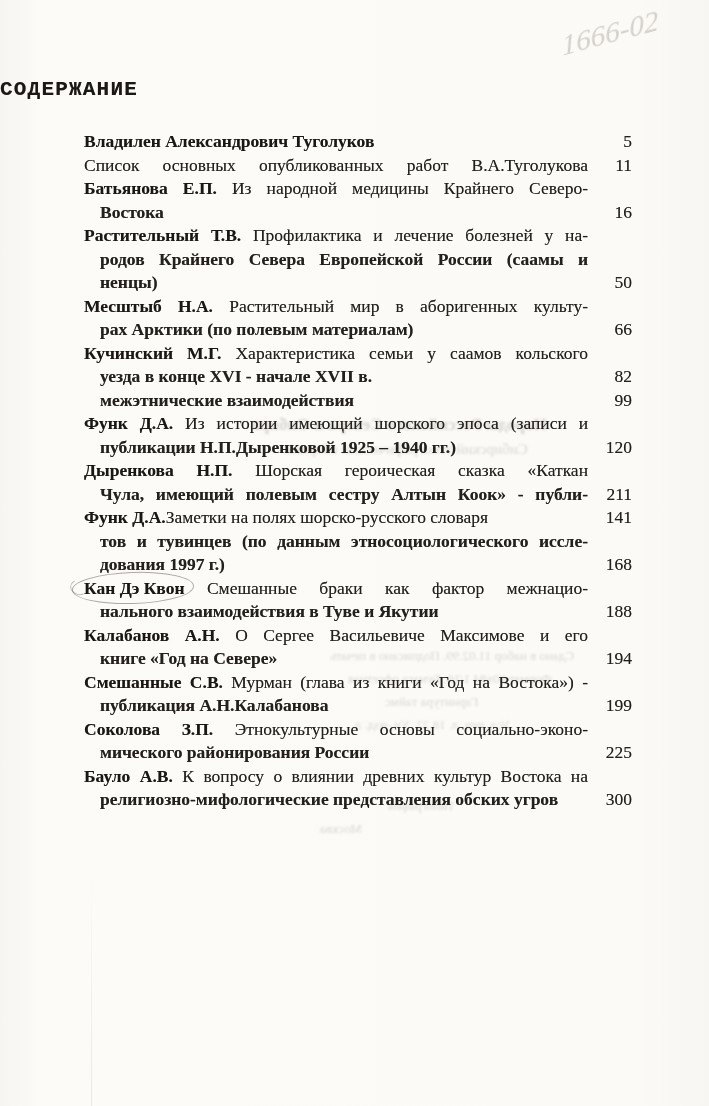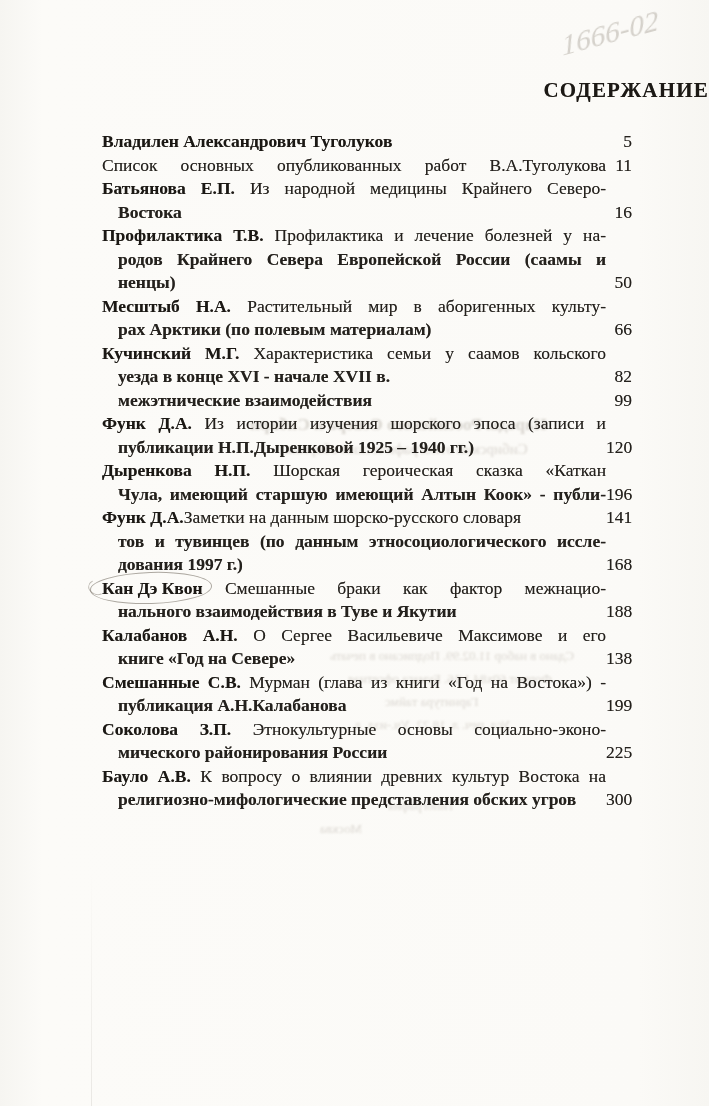--- a/index.html
+++ b/index.html
@@ -7,33 +7,33 @@
     position:relative;
     width:709px; height:1106px;
     margin:0 auto;
     background:linear-gradient(90deg,#f6f5f1 0%,#fcfbf8 6%,#fbfaf7 90%,#f7f6f2 100%);
     font-family:"Liberation Serif", serif;
     color:#24211d;
     overflow:hidden;
   }
   .title {
     position:absolute; top:78px; left:0; width:100%;
-    margin:0; text-align:right;
+    margin:0; text-align:left;
     font-size:21px; font-weight:bold; letter-spacing:1.2px;
     color:#1c1915;
     text-shadow:0 0 .4px rgba(40,35,30,.55);
+    font-family:Liberation Mono, monospace;
   }
   .toc { position:absolute; left:84px; top:130px; width:548px; }
   .toc-row { display:flex; height:23.5px; align-items:baseline; }
   .line-text {
     width:504px; flex:0 0 504px;
     font-size:17.5px; line-height:23.5px;
     text-shadow:0 0 .35px rgba(40,35,30,.5);
     white-space:nowrap;
-    margin-left:18px;
   }
   .line-text.justify { white-space:normal; text-align:justify; text-align-last:justify; }
   .line-text.indent { padding-left:16px; width:488px; flex-basis:488px;font-weight:bold; }
   .author { font-weight:bold; color:#1b1814; }
   .page-num { flex:1; text-align:right; font-size:17.5px; text-shadow:0 0 .35px rgba(40,35,30,.5); }
   
   .circled { position:relative; display:inline-block; }
   .circled::after {
     content:""; position:absolute; left:-12px; right:-9px; top:-5px; bottom:-3px;
     border:1.6px solid rgba(108,100,89,.55);
@@ -107,21 +107,21 @@
       </div>
       <div class="toc-row">
         <div class="line-text justify"><span class="author">Батьянова Е.П.</span><span> Из народной медицины Крайнего Северо-</span></div>
         <div class="page-num"></div>
       </div>
       <div class="toc-row">
         <div class="line-text indent"><span>Востока</span></div>
         <div class="page-num">16</div>
       </div>
       <div class="toc-row">
-        <div class="line-text justify"><span class="author">Профилактика Т.В.</span><span> Профилактика и лечение болезней у на-</span></div>
+        <div class="line-text justify"><span class="author">Растительный Т.В.</span><span> Профилактика и лечение болезней у на-</span></div>
         <div class="page-num"></div>
       </div>
       <div class="toc-row">
         <div class="line-text indent justify"><span>родов Крайнего Севера Европейской России (саамы и</span></div>
         <div class="page-num"></div>
       </div>
       <div class="toc-row">
         <div class="line-text indent"><span>ненцы)</span></div>
         <div class="page-num">50</div>
       </div>
@@ -139,37 +139,37 @@
       </div>
       <div class="toc-row">
         <div class="line-text indent"><span>уезда в конце XVI - начале XVII в.</span></div>
         <div class="page-num">82</div>
       </div>
       <div class="toc-row">
         <div class="line-text indent"><span>межэтнические взаимодействия</span></div>
         <div class="page-num">99</div>
       </div>
       <div class="toc-row">
-        <div class="line-text justify"><span class="author">Функ Д.А.</span><span> Из истории изучения шорского эпоса (записи и</span></div>
+        <div class="line-text justify"><span class="author">Функ Д.А.</span><span> Из истории имеющий шорского эпоса (записи и</span></div>
         <div class="page-num"></div>
       </div>
       <div class="toc-row">
         <div class="line-text indent"><span>публикации Н.П.Дыренковой 1925 – 1940 гг.)</span></div>
         <div class="page-num">120</div>
       </div>
       <div class="toc-row">
         <div class="line-text justify"><span class="author">Дыренкова Н.П.</span><span> Шорская героическая сказка «Каткан</span></div>
         <div class="page-num"></div>
       </div>
       <div class="toc-row">
-        <div class="line-text indent justify"><span>Чула, имеющий старшую имеющий Алтын Коок» - публи-</span></div>
-        <div class="page-num">196</div>
-      </div>
-      <div class="toc-row">
-        <div class="line-text"><span class="author">Функ Д.А.</span><span>Заметки на данным шорско-русского словаря</span></div>
+        <div class="line-text indent justify"><span>Чула, имеющий полевым сестру Алтын Коок» - публи-</span></div>
+        <div class="page-num">211</div>
+      </div>
+      <div class="toc-row">
+        <div class="line-text"><span class="author">Функ Д.А.</span><span>Заметки на полях шорско-русского словаря</span></div>
         <div class="page-num">141</div>
       </div>
       <div class="toc-row">
         <div class="line-text indent justify"><span>тов и тувинцев (по данным этносоциологического иссле-</span></div>
         <div class="page-num"></div>
       </div>
       <div class="toc-row">
         <div class="line-text indent"><span>дования 1997 г.)</span></div>
         <div class="page-num">168</div>
       </div>
@@ -180,21 +180,21 @@
       <div class="toc-row">
         <div class="line-text indent"><span>нального взаимодействия в Туве и Якутии</span></div>
         <div class="page-num">188</div>
       </div>
       <div class="toc-row">
         <div class="line-text justify"><span class="author">Калабанов А.Н.</span><span> О Сергее Васильевиче Максимове и его</span></div>
         <div class="page-num"></div>
       </div>
       <div class="toc-row">
         <div class="line-text indent"><span>книге «Год на Севере»</span></div>
-        <div class="page-num">138</div>
+        <div class="page-num">194</div>
       </div>
       <div class="toc-row">
         <div class="line-text justify"><span class="author">Смешанные С.В.</span><span> Мурман (глава из книги «Год на Востока») -</span></div>
         <div class="page-num"></div>
       </div>
       <div class="toc-row">
         <div class="line-text indent"><span>публикация А.Н.Калабанова</span></div>
         <div class="page-num">199</div>
       </div>
       <div class="toc-row">

